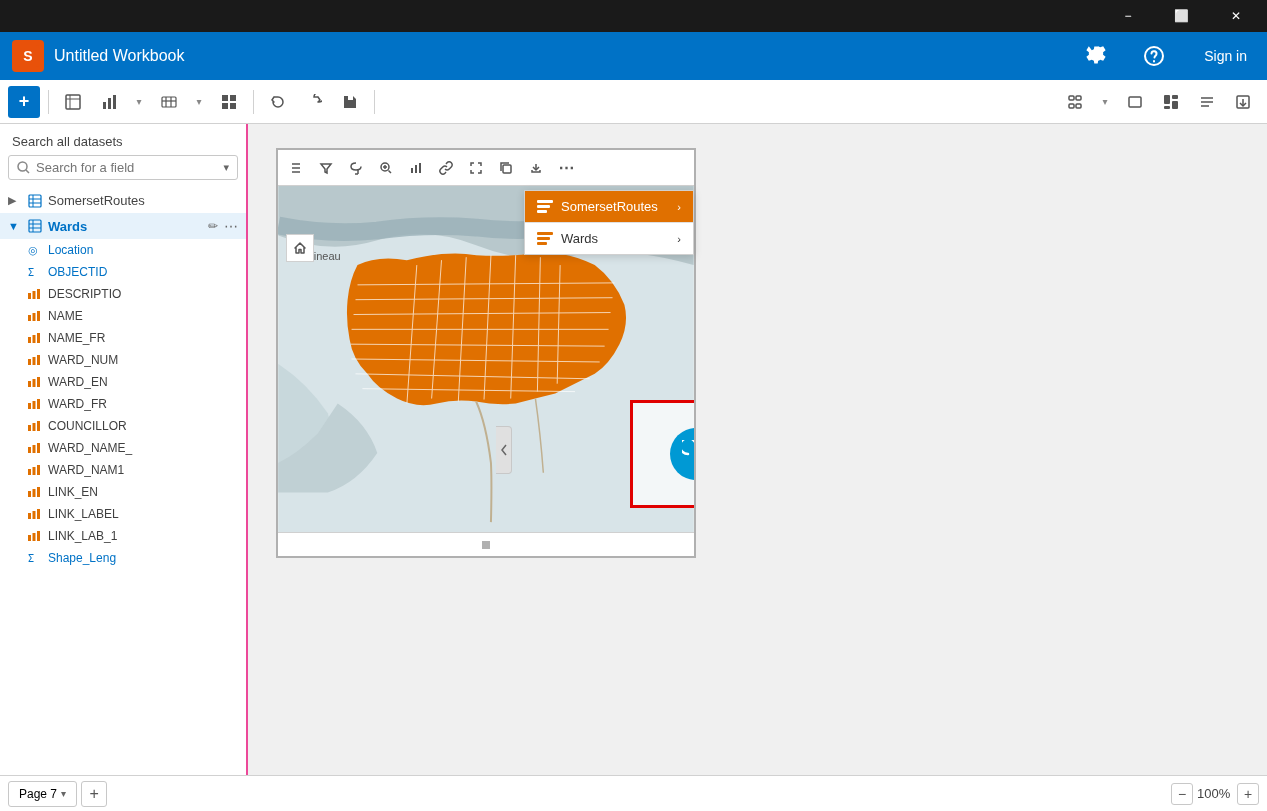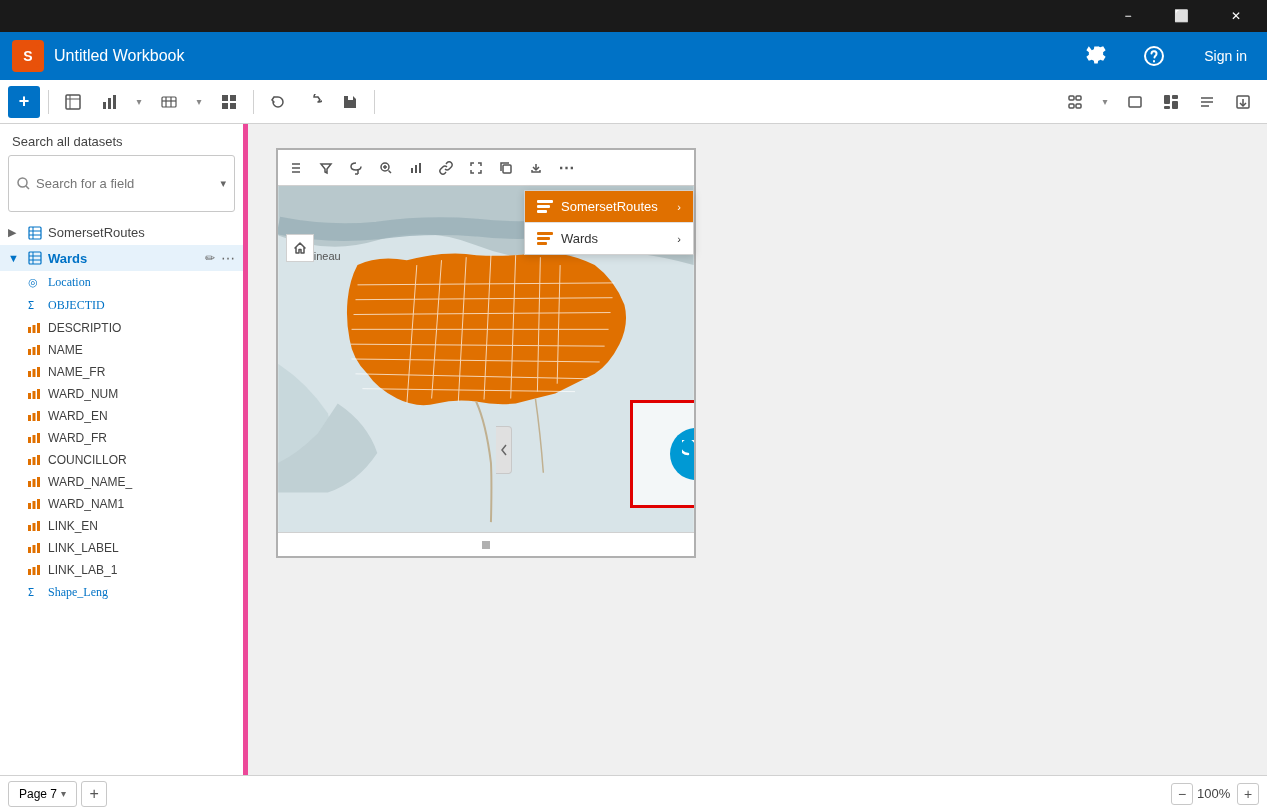--- a/index.html
+++ b/index.html
@@ -114,37 +114,37 @@
     
     .main-layout {
       display: flex;
       height: calc(811px - 32px - 48px - 44px - 36px);
     }
 
     
     .sidebar {
       width: 248px;
       background: #ffffff;
-      border-right: 5px solid #ec4899;
+      border-right: 2px solid #ec4899;
       display: flex;
       flex-direction: column;
       overflow: hidden;
     }
     .sidebar-header {
       padding: 10px 12px 6px;
       font-size: 13px;
       color: #444;
     }
     .search-box {
       margin: 0 8px 8px;
       display: flex;
       align-items: center;
       border: 1px solid #c8c8c8;
       border-radius: 3px;
-      padding: 20px 8px;
+      padding: 4px 8px;
       gap: 6px;
       background: #fff;
     }
     .search-box input {
       border: none;
       outline: none;
       font-size: 13px;
       color: #444;
       flex: 1;
       background: transparent;
@@ -170,21 +170,21 @@
       align-items: center;
       padding: 4px 8px 4px 28px;
       cursor: pointer;
       gap: 6px;
       font-size: 12px;
       color: #e07000;
     }
     .field-icon { color: #e07000; font-size: 11px; width: 14px; display: flex; align-items: center; }
     .field-icon.blue { color: #0072c6; }
     .field-name { color: #404040; }
-    .field-name.blue { color: #0072c6; font-family: Liberation Serif, serif; }
+    .field-name.blue { color: #0072c6; }
 
     
     .content-area {
       flex: 1;
       background: #f0f0f0;
       position: relative;
       overflow: hidden;
     }
 
     

